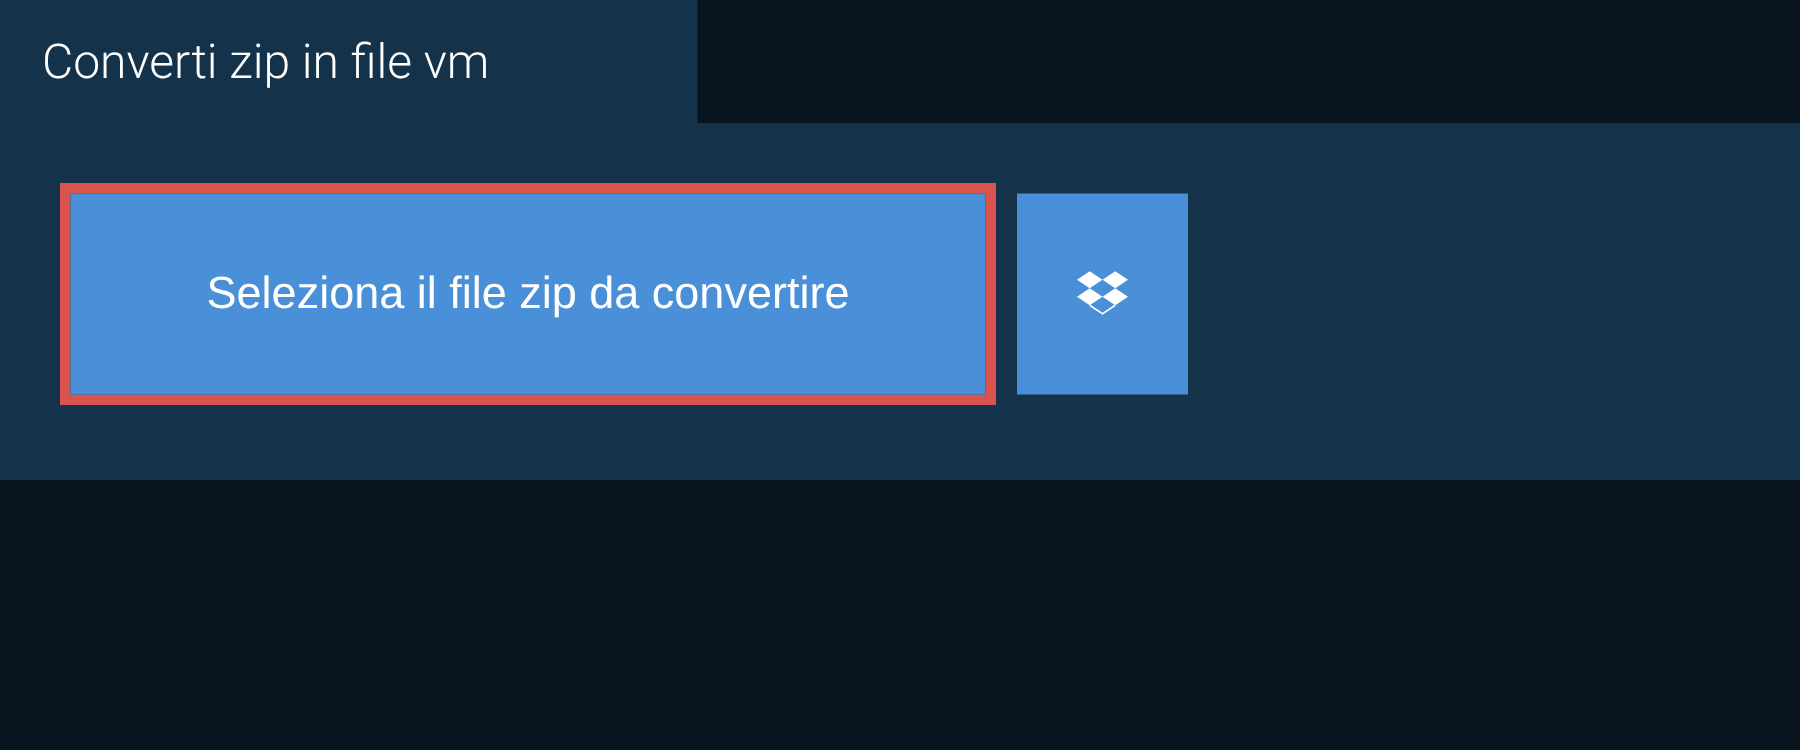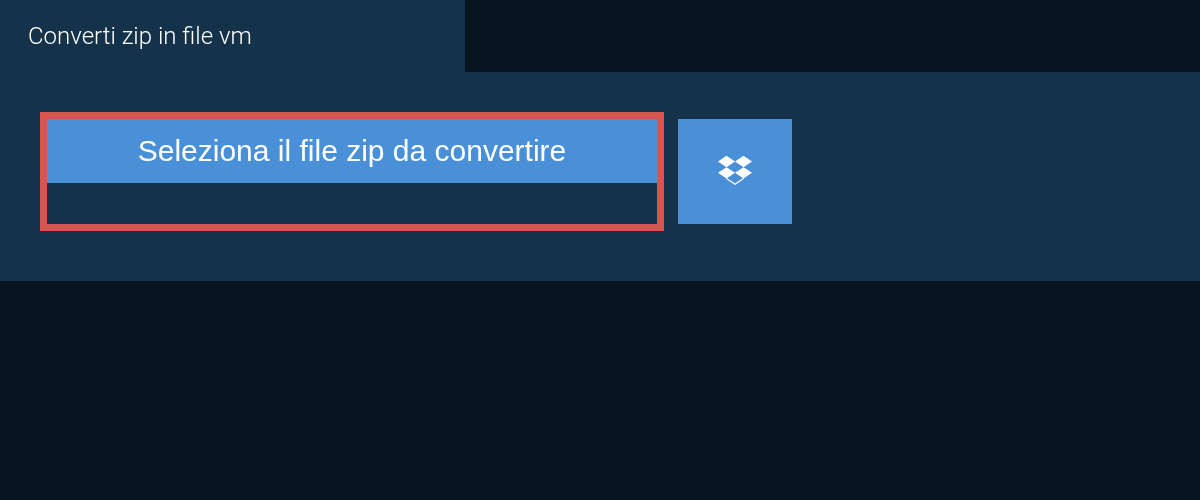--- a/index.html
+++ b/index.html
@@ -10,21 +10,21 @@
     body {
       width: 1200px;
       height: 500px;
       background: #081521;
       font-family: -apple-system, BlinkMacSystemFont, "Segoe UI", Roboto, sans-serif;
       overflow: hidden;
     }
     .tab-header {
       background: #14334a;
       color: #ffffff;
-      font-size: 24px;
+      font-size: 32px;
       font-weight: 300;
       padding: 22px 28px;
       display: inline-block;
       width: 465px;
     }
     .main-panel {
       background: #14334a;
       width: 100%;
       padding: 40px 40px 50px 40px;
     }
@@ -34,21 +34,21 @@
     }
     .select-wrapper {
       border: 7px solid #d9534f;
       display: inline-block;
     }
     .select-button {
       background: #4a90d9;
       color: #ffffff;
       font-size: 30px;
       font-weight: 300;
-      padding: 15px 48px;
+      padding: 50px 48px;
       border: none;
       cursor: pointer;
       display: block;
       min-width: 610px;
       text-align: center;
     }
     .dropbox-button {
       background: #4a90d9;
       border: none;
       cursor: pointer;

